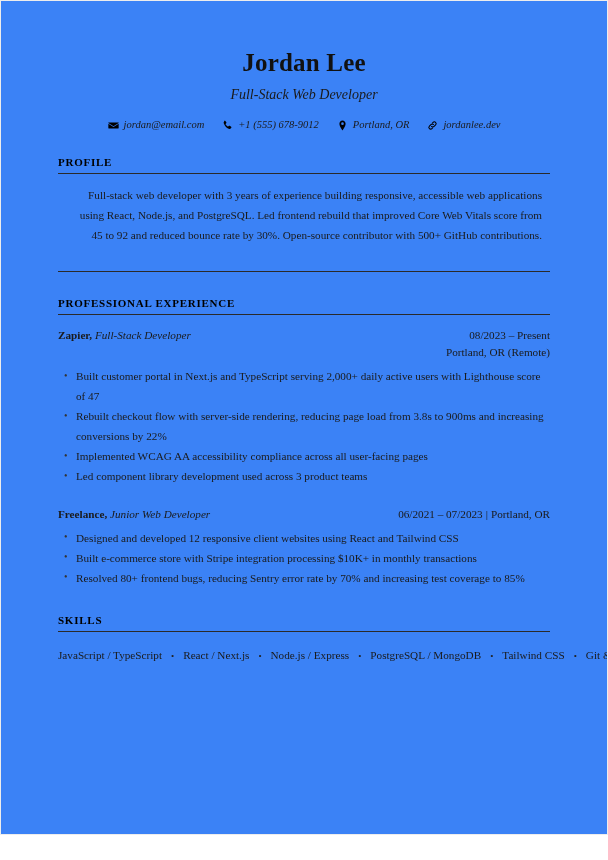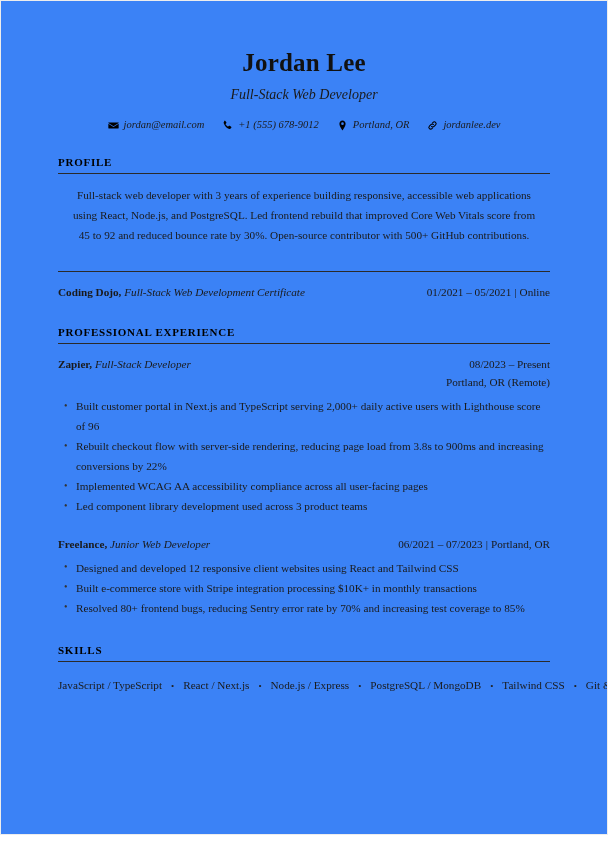--- a/index.html
+++ b/index.html
@@ -84,21 +84,21 @@
   .section-rule {
     border: 0;
     border-top: 1.6px solid #2a2a2a;
     margin: 0 0 12px 0;
   }
 
   .para {
     font-size: 11.2px;
     line-height: 1.78;
     margin: 8px;
-    text-align: center;
+    text-align: right;
     color: #1a1a1a;
   }
 
   
   .entry { margin-top: 0; }
   .entry + .entry { margin-top: 19px; }
   .entry-head {
     display: flex;
     justify-content: space-between;
     align-items: flex-start;
@@ -211,52 +211,39 @@
 
     <div class="section">
       <div class="section-heading">PROFILE</div>
       <hr class="section-rule">
       <p class="para">Full-stack web developer with 3 years of experience building responsive, accessible web applications using React, Node.js, and PostgreSQL. Led frontend rebuild that improved Core Web Vitals score from 45 to 92 and reduced bounce rate by 30%. Open-source contributor with 500+ GitHub contributions.</p>
     </div>
 
     <div class="section">
       <hr class="section-rule">
 
-      <div class="entry">
-        <div class="entry-head">
-          <div class="entry-left">
-            <span class="entry-org">Coding Dojo,</span>
-            <span class="entry-role">Full-Stack Web Development Certificate</span>
-          </div>
-          <div class="entry-right">
-            <span class="meta-line">
-              <span>01/2021 – 05/2021</span><span class="sep">|</span><span>Online</span>
-            </span>
-          </div>
-        </div>
-      </div>
     </div>
 
     <div class="section">
       <div class="section-heading">PROFESSIONAL EXPERIENCE</div>
       <hr class="section-rule">
 
       <div class="entry">
         <div class="entry-head">
           <div class="entry-left">
             <span class="entry-org">Zapier,</span>
             <span class="entry-role">Full-Stack Developer</span>
           </div>
           <div class="entry-right">
             <span class="meta-line">08/2023 – Present</span>
             <span class="meta-line">Portland, OR (Remote)</span>
           </div>
         </div>
         <ul class="bullets">
-          <li>Built customer portal in Next.js and TypeScript serving 2,000+ daily active users with Lighthouse score of 96</li>
+          <li>Built customer portal in Next.js and TypeScript serving 2,000+ daily active users with Lighthouse score of 47</li>
           <li>Rebuilt checkout flow with server-side rendering, reducing page load from 3.8s to 900ms and increasing conversions by 22%</li>
           <li>Implemented WCAG AA accessibility compliance across all user-facing pages</li>
           <li>Led component library development used across 3 product teams</li>
         </ul>
       </div>
 
       <div class="entry">
         <div class="entry-head">
           <div class="entry-left">
             <span class="entry-org">Freelance,</span>

